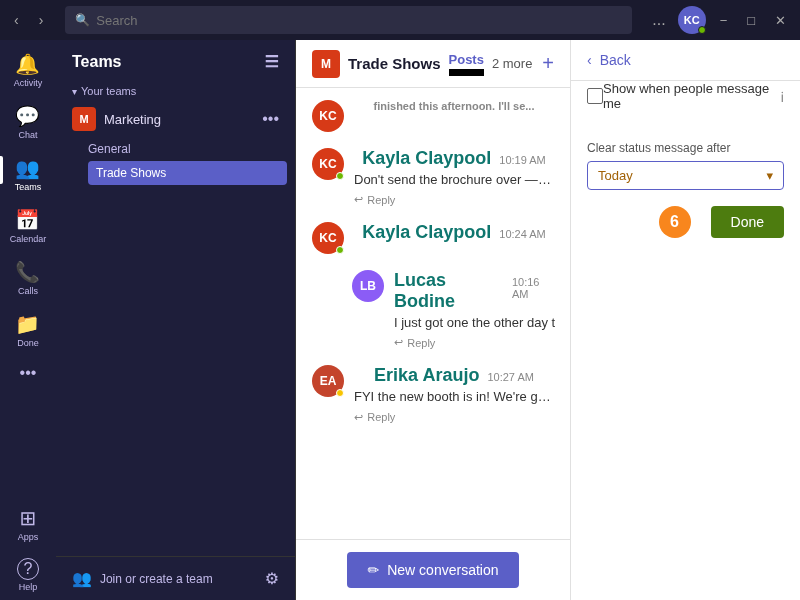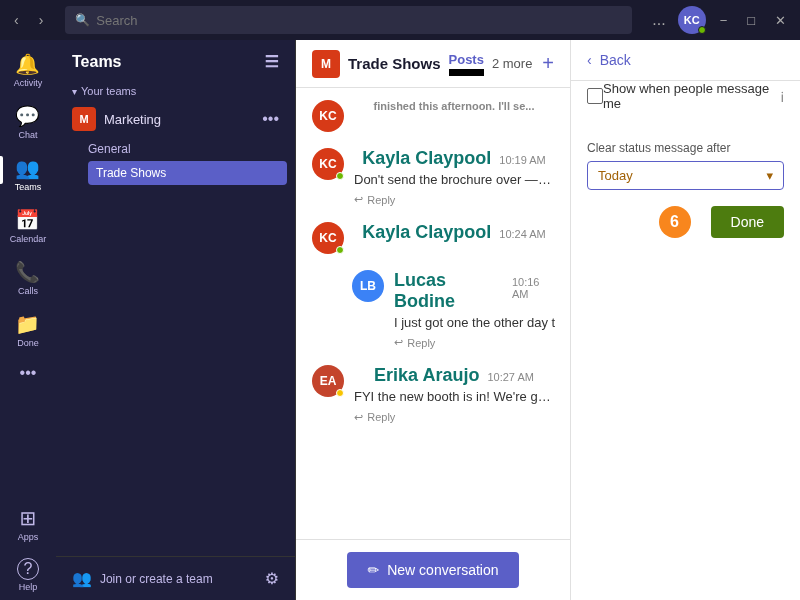--- a/index.html
+++ b/index.html
@@ -456,21 +456,21 @@
         <div class="msg-content">
           <div class="msg-header">
             <span class="msg-author">Kayla Claypool</span>
             <span class="msg-time">10:24 AM</span>
           </div>
         </div>
       </div>
 
       <div class="message-group" style="padding-left:40px;">
         <div class="msg-avatar">
-          <div class="msg-avatar-placeholder" style="background:#3b82f6;">LB</div>
+          <div class="msg-avatar-placeholder" style="background:#8b5cf6;">LB</div>
         </div>
         <div class="msg-content">
           <div class="msg-header">
             <span class="msg-author">Lucas Bodine</span>
             <span class="msg-time">10:16 AM</span>
           </div>
           <div class="msg-text truncated">I just got one the other day t</div>
           <div class="reply-btn">
             <span>↩</span>
             <span>Reply</span>

